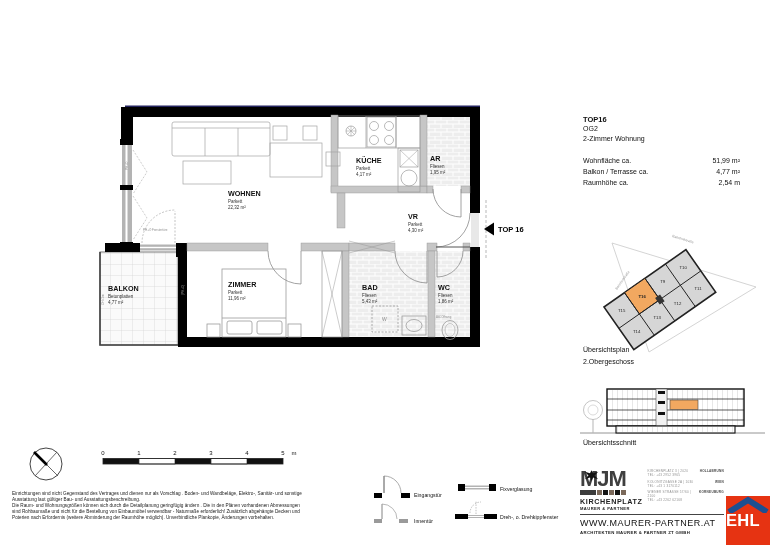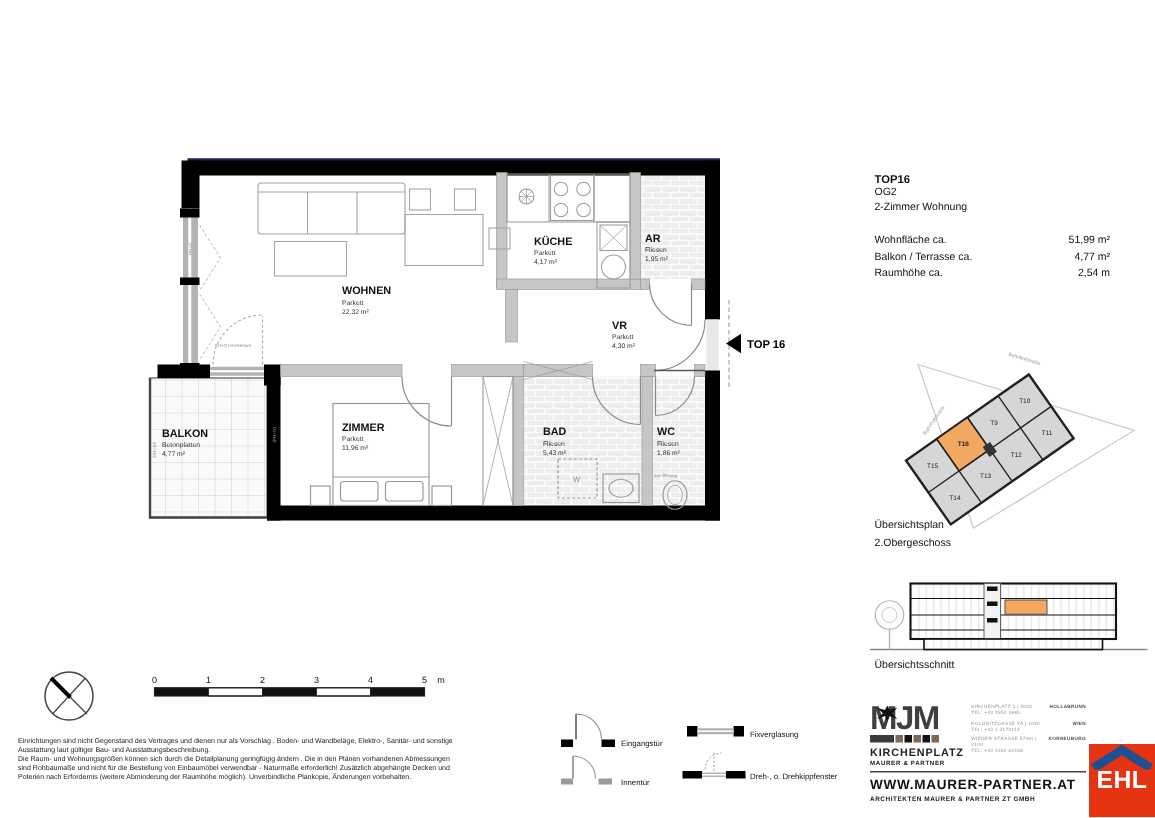--- a/index.html
+++ b/index.html
@@ -35,26 +35,26 @@
   #mjm .bar i{display:block;height:100%;}
   #mjm .arch{font-size:7.2px;font-weight:bold;letter-spacing:.6px;color:#222;}
   #mjm .mp{font-size:4.1px;font-weight:bold;letter-spacing:.45px;color:#222;}
   #mjm .offices{margin-left:5px;flex:1;}
   #mjm .office{margin-bottom:2.5px;}
   #mjm .l1{display:flex;align-items:baseline;font-size:3.1px;letter-spacing:.25px;color:#909090;}
   #mjm .city{margin-left:auto;font-weight:bold;color:#4a4a4a;}
   #mjm .tel{font-size:3.1px;letter-spacing:.25px;color:#909090;}
   #mjm .rule{border-top:1px solid #444;margin-top:3px;}
   #mjm .webrow{display:flex;align-items:center;margin-top:3px;}
-  #mjm .web{font-size:9px;font-weight:bold;letter-spacing:.5px;color:#111;}
+  #mjm .web{font-size:9px;font-weight:normal;letter-spacing:.5px;color:#111;}
   #mjm .eagle{margin-left:4px;}
   #mjm .company{font-size:4.3px;font-weight:bold;letter-spacing:.35px;color:#222;margin-top:2px;}
   
   #ehl{left:726px;top:496px;width:44px;height:49px;background:#fff;display:flex;flex-direction:column;}
-  #ehl .red{flex:1;background:#e63312;display:flex;align-items:center;justify-content:center;}
+  #ehl .red{flex:1;background:#e63312;display:flex;align-items:center;}
   #ehl .red span{color:#fff;font-weight:bold;font-size:16.5px;letter-spacing:.3px;}
 </style>
 </head>
 <body>
 
 <div id="page">
 
 <svg width="770" height="545" viewBox="0 0 770 545">
   <defs>
     <pattern id="tiles" width="12" height="8" patternUnits="userSpaceOnUse">

